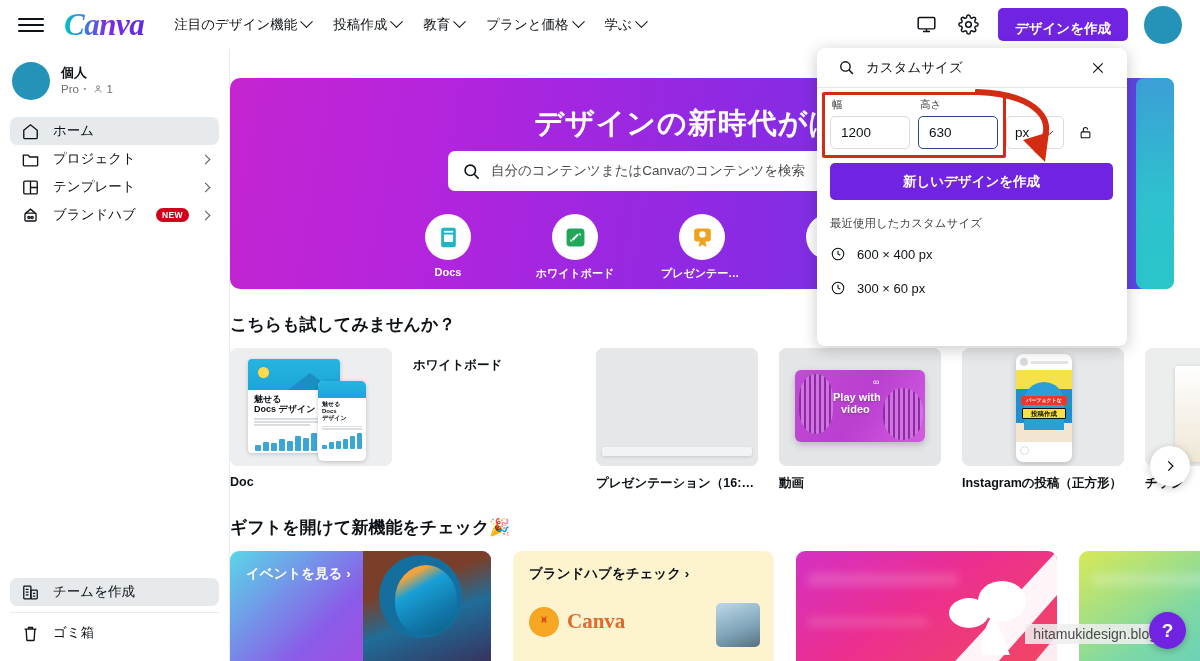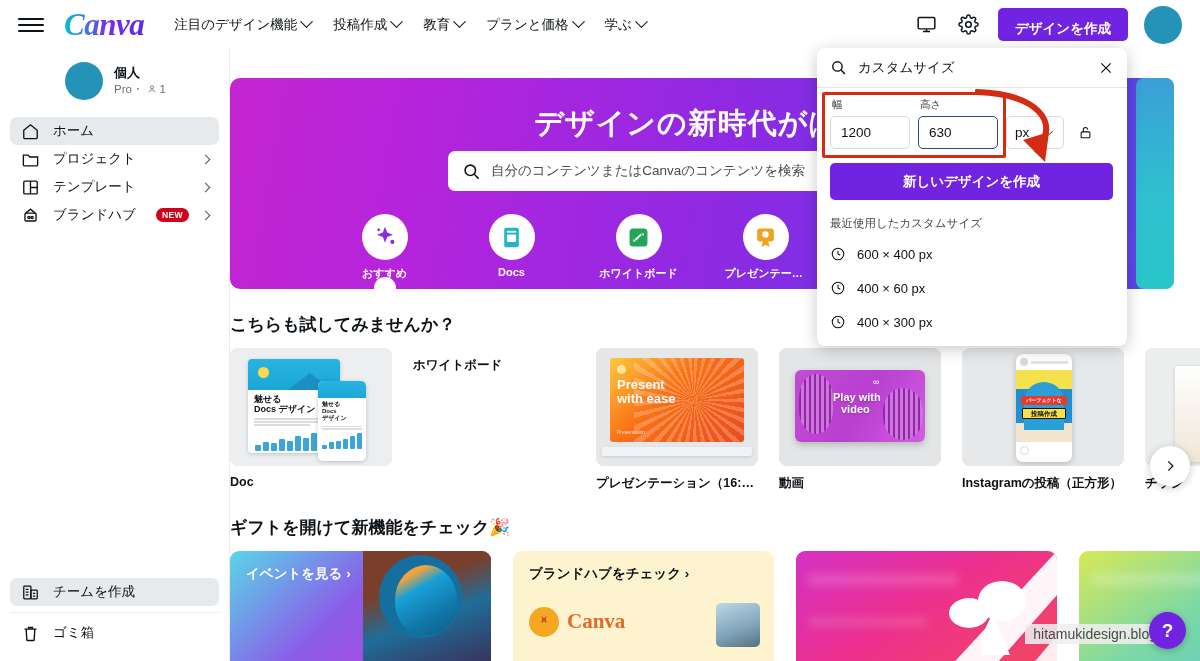--- a/index.html
+++ b/index.html
@@ -40,21 +40,21 @@
     background: #7023e0; color: #fff; border: none; border-radius: 5px;
     height: 33px; padding: 12px 17px; font-size: 13.5px; font-weight: 700;
     cursor: pointer; font-family: inherit; white-space: nowrap;
   }
   .avatar-top { width: 38px; height: 38px; border-radius: 50%;
     background: #2593b8; cursor: pointer; }
 
   
   .sidebar { position: absolute; top: 49px; left: 0; width: 230px; height: 612px;
     background: #fff; border-right: 1px solid #e8ecef; }
-  .profile { display: flex; align-items: center; gap: 11px; padding: 13px 10px 13px 12px; justify-content: center; }
+  .profile { display: flex; align-items: center; gap: 11px; padding: 13px 10px 13px 12px; }
   .profile .av { width: 38px; height: 38px; border-radius: 50%; background: #2593b8; flex: none;}
   .profile .pname { font-size: 13px; font-weight: 700; line-height: 1.3; }
   .profile .pmeta { font-size: 11.5px; color: #6e6e6e; line-height: 1.3; display:flex; align-items:center; gap:3px;}
   .navlist { padding: 4px 10px 0 10px; }
   .navrow {
     display: flex; align-items: center; gap: 13px; height: 28px;
     border-radius: 7px; padding: 0 10px; cursor: pointer; font-size: 13.5px;
     color: #0d1216;
   }
   .navrow.active { background: #e7eaec; }
@@ -116,21 +116,21 @@
     cursor: pointer; z-index: 60; box-shadow: 0 2px 7px rgba(0,0,0,.25); }
 
   .watermark { position: absolute; right: 35px; bottom: 17px; background: rgba(238,238,238,.88);
     color: #4a4a4a; font-size: 14px; padding: 2px 8px; z-index: 55; }
 
   
   .dropdown { position: absolute; top: 48px; left: 817px; width: 310px; height: 298px;
     background: #fff; border-radius: 8px; box-shadow: 0 3px 16px rgba(0,0,0,.22);
     z-index: 50; overflow: hidden; }
   .dd-search { height: 40px; display: flex; align-items: center; gap: 11px;
-    padding: 0 13px; border-bottom: 1px solid #e6e6e6; }
+    padding: 0 21px; border-bottom: 1px solid #e6e6e6; }
   .dd-search .dtxt { font-size: 13.5px; color: #0d1216; flex: 1; }
   .dd-body { padding: 10px 13px 0 13px; }
   .size-row { display: flex; align-items: flex-end; gap: 8px; }
   .fld { display: flex; flex-direction: column; gap: 4px; }
   .fld .flabel { font-size: 10.5px; color: #3a3a3a; padding-left: 2px; }
   .fld input {
     width: 80px; height: 33px; border: 1px solid #d8dade; border-radius: 5px;
     font-size: 13.5px; padding: 0 10px; font-family: inherit; color: #0d1216;
     background: #fff; outline: none;
   }
@@ -318,31 +318,20 @@
       <div class="hero-title">デザインの新時代がはじ</div>
       <div class="hero-search">
         <svg width="19" height="19" viewBox="0 0 24 24" fill="none" stroke="#0d1216" stroke-width="2">
             <circle cx="10.5" cy="10.5" r="6.6"></circle>
             <path d="M15.5 15.5 21 21"></path>
           </svg>
         <span class="ph">自分のコンテンツまたはCanvaのコンテンツを検索</span>
       </div>
 
       <div class="cats">
-        <div class="cat">
-          <div class="bub">
-            <svg width="26" height="26" viewBox="0 0 24 24" fill="#8b2ae3">
-                <path d="M12 2.5l2 5.4 5.4 2-5.4 2-2 5.4-2-5.4-5.4-2 5.4-2z"></path>
-                <circle cx="18.8" cy="16.5" r="1.9"></circle>
-                <circle cx="6.2" cy="5.4" r="1.3"></circle>
-              </svg>
-          </div>
-          <div class="cl">おすすめ</div>
-          <div class="pip"></div>
-        </div>
         <div class="cat">
           <div class="bub">
             <svg width="25" height="25" viewBox="0 0 24 24" fill="#1fb5c4">
                 <rect x="5" y="2.6" width="14" height="18.8" rx="2"></rect>
                 <rect x="7.6" y="5.6" width="8.8" height="1.7" fill="#fff"></rect>
                 <rect x="7.6" y="9" width="8.8" height="7.4" rx="1" fill="#fff"></rect>
               </svg>
           </div>
           <div class="cl">Docs</div>
         </div>
@@ -438,26 +427,20 @@
           <div class="clabel">Doc</div>
         </div>
 
         <div class="card">
           <div class="clabel">ホワイトボード</div>
         </div>
 
         <div class="card">
           <div class="thumb">
             <div class="pr-art">
-              <div class="pr-screen">
-                <div style="position:absolute;right:-10px;top:-18px;width:120px;height:120px;background:repeating-conic-gradient(from 0deg at 50% 50%, rgba(255,255,255,.22) 0deg 5deg, rgba(255,255,255,0) 5deg 11deg);"></div>
-                <div style="position:absolute;left:7px;top:20px;font-size:13px;font-weight:700;color:#fff;line-height:1.05;">Present<br>with ease</div>
-                <div style="position:absolute;left:7px;top:7px;width:9px;height:9px;border-radius:50%;background:#ffe49c;"></div>
-                <div style="position:absolute;left:7px;bottom:7px;font-size:5px;color:#ffe2cc;">Presentation</div>
-              </div>
               <div style="position:absolute;left:6px;bottom:10px;width:150px;height:9px;background:#f2f3f4;border-radius:2px;box-shadow:0 1px 3px rgba(0,0,0,.12);"></div>
             </div>
           </div>
           <div class="clabel">プレゼンテーション（16:9）</div>
         </div>
 
         <div class="card">
           <div class="thumb">
             <div class="vid-art">
               <div class="vid-card">
@@ -607,28 +590,21 @@
             <circle cx="12" cy="12" r="8.6"></circle>
             <path d="M12 7.2V12l3.4 2"></path>
           </svg>
         <span>600 × 400 px</span>
       </div>
       <div class="recent">
         <svg width="16" height="16" viewBox="0 0 24 24" fill="none" stroke="#0d1216" stroke-width="1.6">
             <circle cx="12" cy="12" r="8.6"></circle>
             <path d="M12 7.2V12l3.4 2"></path>
           </svg>
-        <span>400 × 60 px</span>
-      </div>
-      <div class="recent">
-        <svg width="16" height="16" viewBox="0 0 24 24" fill="none" stroke="#0d1216" stroke-width="1.6">
-            <circle cx="12" cy="12" r="8.6"></circle>
-            <path d="M12 7.2V12l3.4 2"></path>
-          </svg>
-        <span>400 × 300 px</span>
+        <span>300 × 60 px</span>
       </div>
     </div>
   </div>
 
   <div class="anno-box"></div>
   <svg class="anno-arrow" viewBox="0 0 105 95">
     <path d="M2 4 C 62 6, 86 34, 62 62" stroke="#d42c13" stroke-width="6" fill="none" stroke-linecap="round"></path>
     <path d="M48 52 L70 74 L74 44 Z" fill="#d42c13"></path>
   </svg>
 

